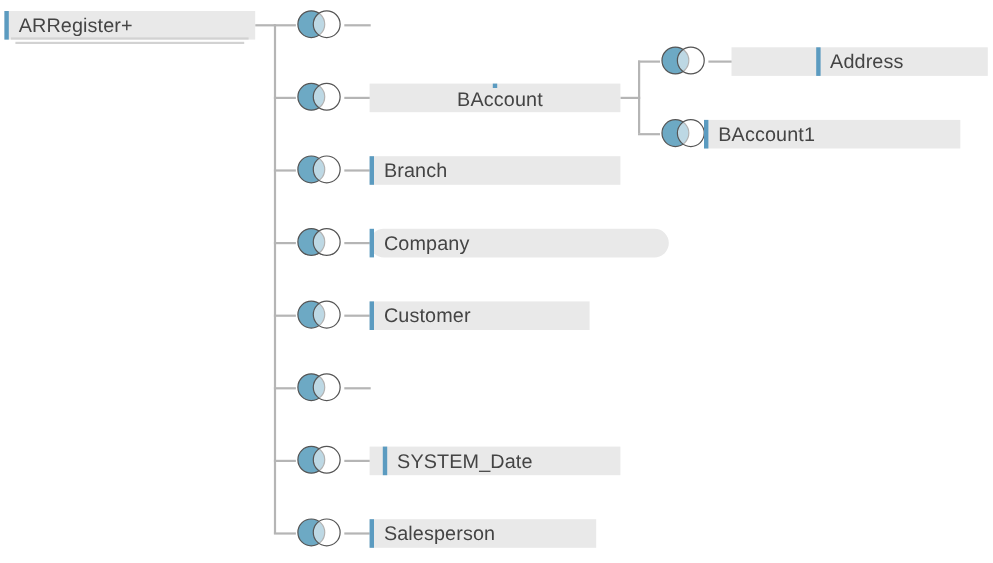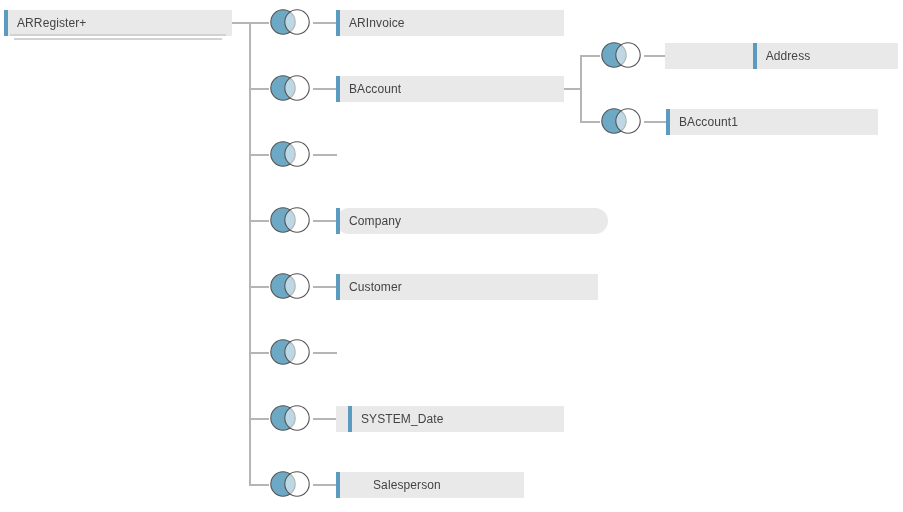--- a/index.html
+++ b/index.html
@@ -31,21 +31,21 @@
     align-items: center;
     box-sizing: border-box;
   }
   .node .accent {
     width: 4px;
     height: 26px;
     background: #5b9bc0;
     flex: 0 0 4px;
   }
   .node .label {
-    font-size: 12px;
+    font-size: 18px;
     color: #444444;
     padding-left: 9px;
     white-space: nowrap;
     letter-spacing: 0.1px;
   }
 
   
   .stack-line {
     position: absolute;
     height: 2px;
@@ -134,56 +134,56 @@
     </svg>
   <svg class="join-icon" style="left:268px; top:403px;" viewBox="0 0 44 30">
       <circle cx="15" cy="15" r="12.2" fill="#6da9c4" stroke="#555555" stroke-width="1.1"></circle>
       <circle cx="29" cy="15" r="12.2" fill="#ffffff" fill-opacity="0.55" stroke="#555555" stroke-width="1.1"></circle>
     </svg>
   <svg class="join-icon" style="left:268px; top:469px;" viewBox="0 0 44 30">
       <circle cx="15" cy="15" r="12.2" fill="#6da9c4" stroke="#555555" stroke-width="1.1"></circle>
       <circle cx="29" cy="15" r="12.2" fill="#ffffff" fill-opacity="0.55" stroke="#555555" stroke-width="1.1"></circle>
     </svg>
 
-  <div class="node" style="left:336px; top:10px; width:228px;">
-    <div class="accent"></div>
-    <div class="label">ARInvoice</div>
-  </div>
-  <div class="node" style="left:336px; top:76px; width:228px;">
+  <div class="node" style="left:336px; top:76px; width:228px;flex-direction:column;">
     <div class="accent"></div>
     <div class="label">BAccount</div>
+  </div>
+  <div class="node" style="left:336px; top:142px; width:228px;">
+    <div class="accent"></div>
+    <div class="label">Branch</div>
   </div>
   <div class="node" style="left:336px; top:208px; width:272px;border-radius:13px;">
     <div class="accent"></div>
     <div class="label">Company</div>
   </div>
-  <div class="node" style="left:336px; top:274px; width:262px;">
+  <div class="node" style="left:336px; top:274px; width:200px;">
     <div class="accent"></div>
     <div class="label">Customer</div>
   </div>
   <div class="node" style="left:336px; top:406px; width:228px;padding-left:12px;">
     <div class="accent"></div>
     <div class="label">SYSTEM_Date</div>
   </div>
-  <div class="node" style="left:336px; top:472px; width:188px;gap:24px;">
+  <div class="node" style="left:336px; top:472px; width:206px;">
     <div class="accent"></div>
     <div class="label">Salesperson</div>
   </div>
 
   <svg class="join-icon" style="left:599px; top:40px;" viewBox="0 0 44 30">
       <circle cx="15" cy="15" r="12.2" fill="#6da9c4" stroke="#555555" stroke-width="1.1"></circle>
       <circle cx="29" cy="15" r="12.2" fill="#ffffff" fill-opacity="0.55" stroke="#555555" stroke-width="1.1"></circle>
     </svg>
   <svg class="join-icon" style="left:599px; top:106px;" viewBox="0 0 44 30">
       <circle cx="15" cy="15" r="12.2" fill="#6da9c4" stroke="#555555" stroke-width="1.1"></circle>
       <circle cx="29" cy="15" r="12.2" fill="#ffffff" fill-opacity="0.55" stroke="#555555" stroke-width="1.1"></circle>
     </svg>
 
   <div class="node" style="left:665px; top:43px; width:233px;justify-content:center;">
     <div class="accent"></div>
     <div class="label">Address</div>
   </div>
-  <div class="node" style="left:666px; top:109px; width:212px;align-items:center;">
+  <div class="node" style="left:640px; top:109px; width:233px;align-items:center;">
     <div class="accent"></div>
     <div class="label">BAccount1</div>
   </div>
 
 </div>
 
 </body></html>

